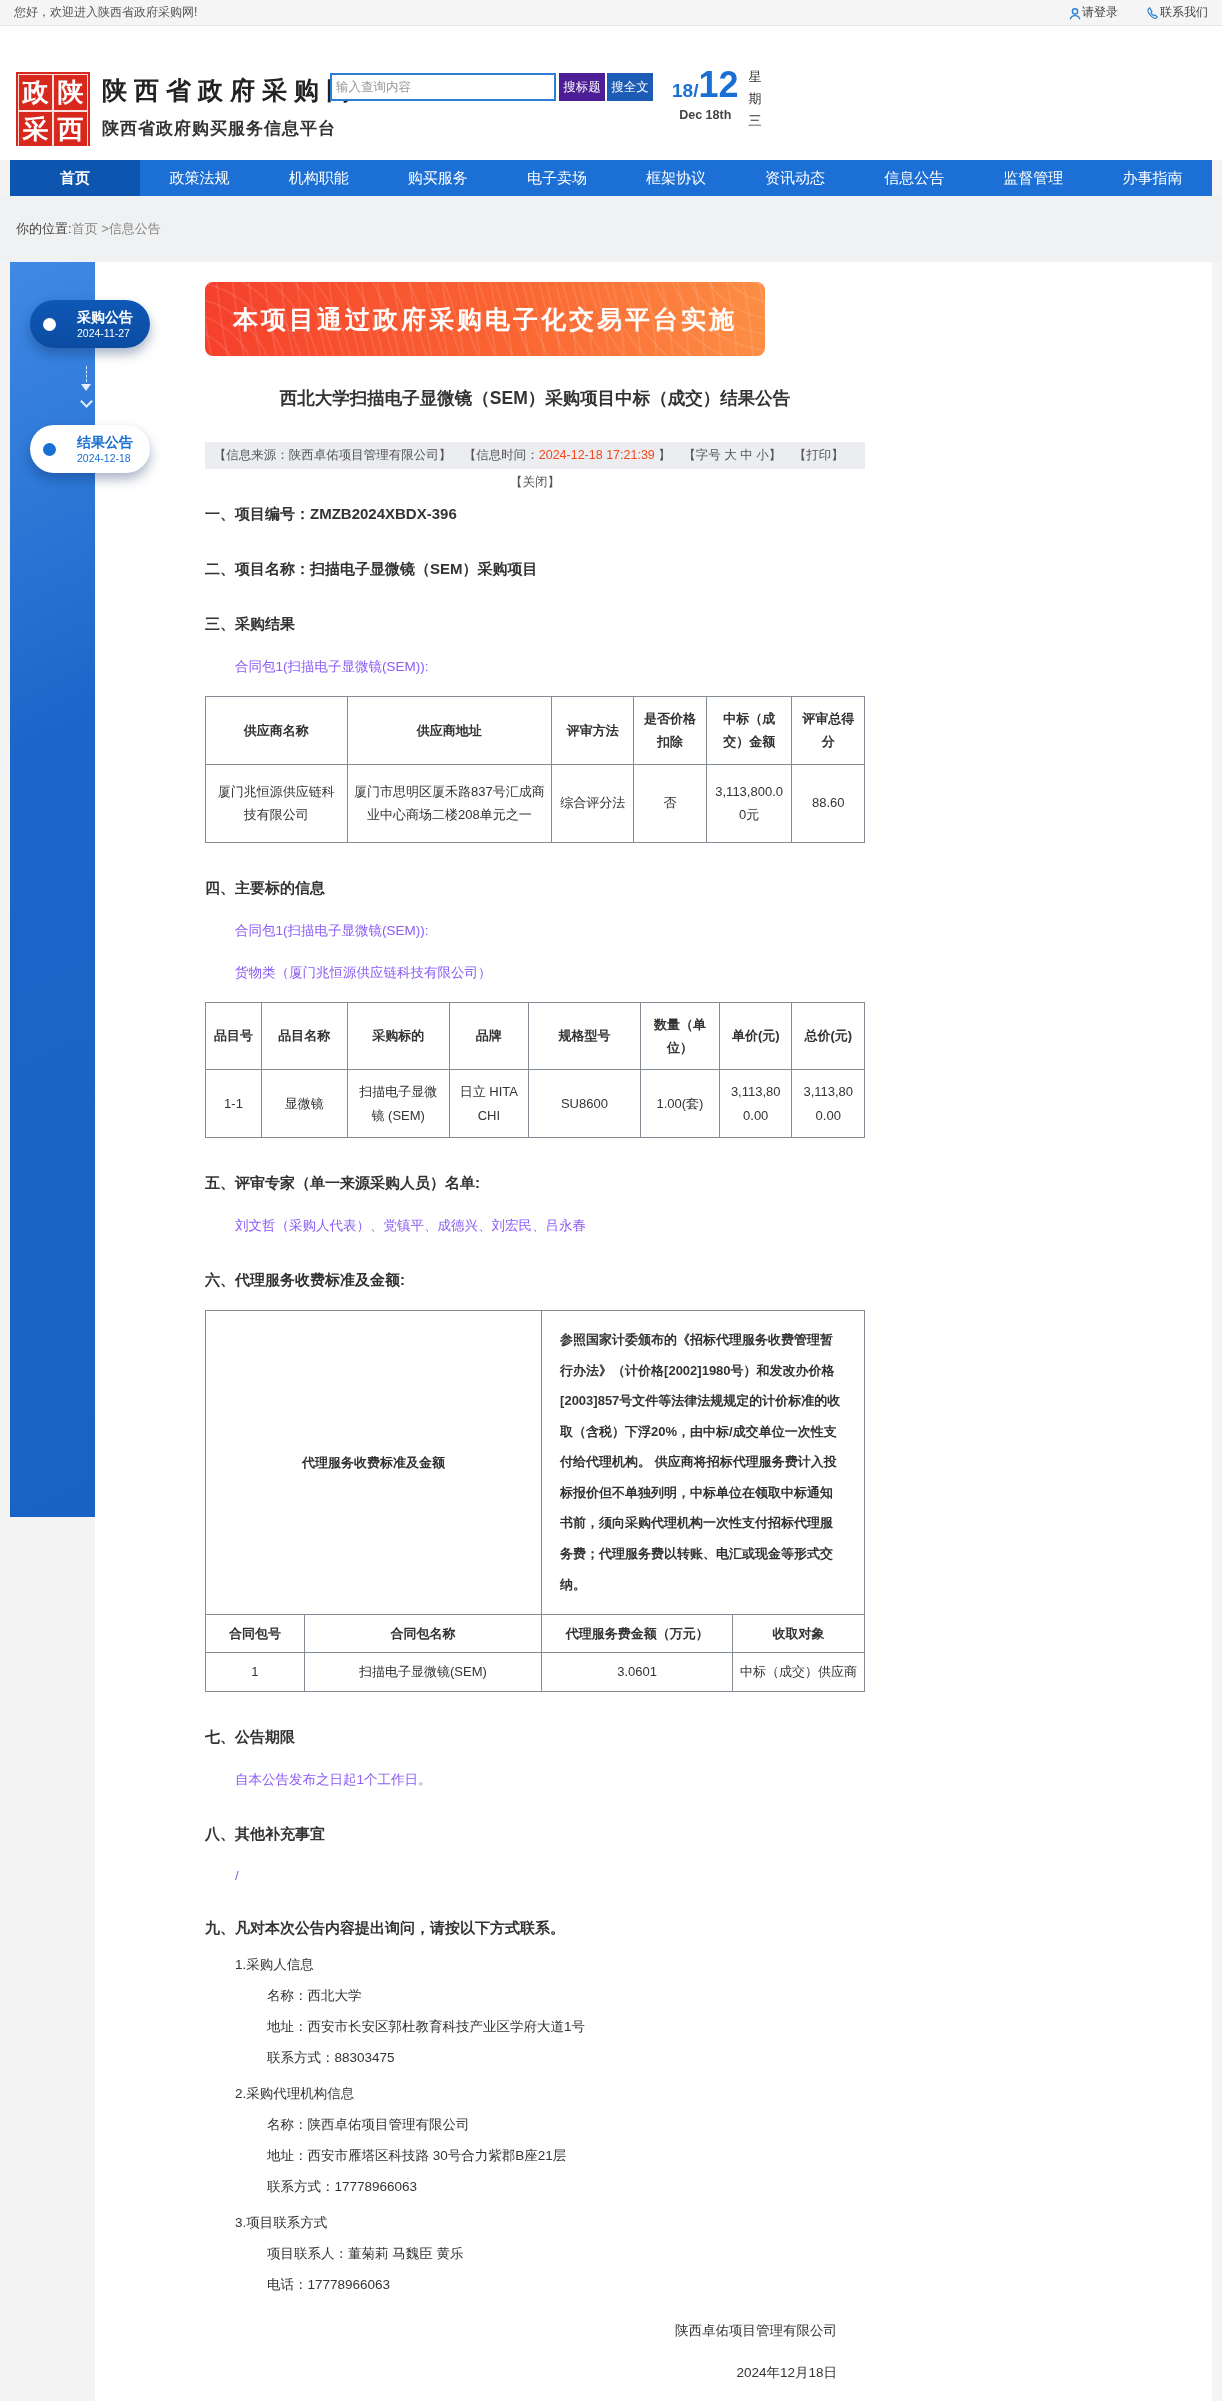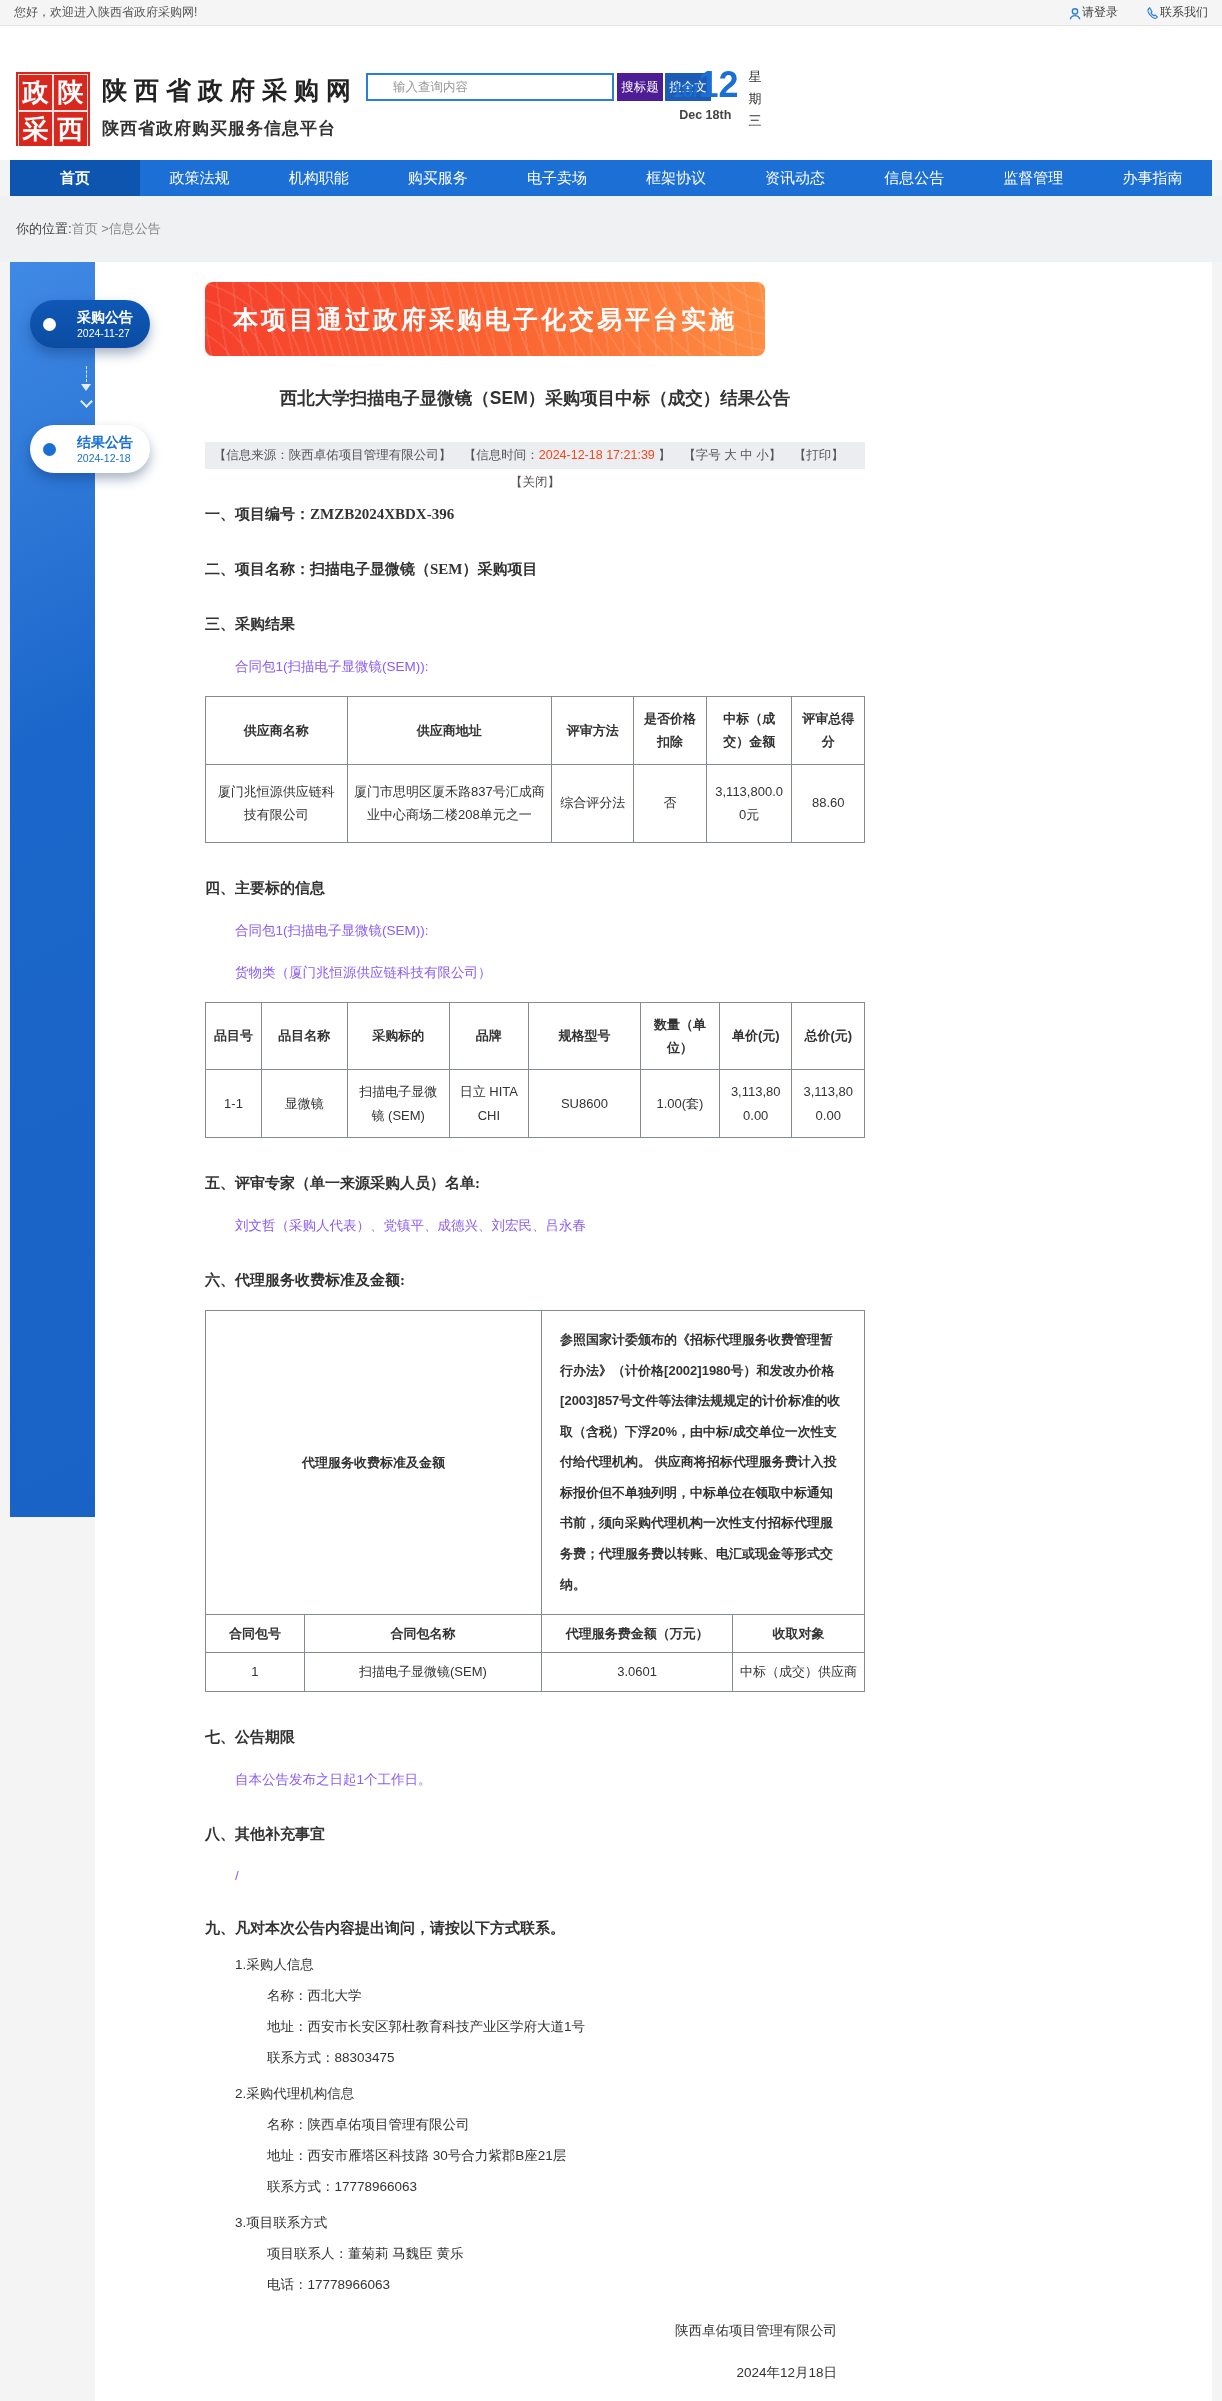--- a/index.html
+++ b/index.html
@@ -19,22 +19,22 @@
   .header { height:134px; background:#fff; position:relative; }
   .logo { position:absolute; left:16px; top:46px; width:74px; height:74px;
           background:#d8281e; border:2px solid #d8281e;
           display:grid; grid-template-columns:1fr 1fr; grid-template-rows:1fr 1fr; }
   .logo span { display:flex; align-items:center; justify-content:center;
                color:#fff; font-weight:bold; font-size:26px; border:1px solid rgba(255,255,255,.85); }
   .titles { position:absolute; left:102px; top:48px; }
   .site-title { font-size:25px; font-weight:bold; color:#222; letter-spacing:7px; }
   .site-subtitle { font-size:17px; font-weight:bold; color:#333; margin-top:10px; letter-spacing:1px; }
   .searchbox { position:absolute; left:330px; top:47px; display:flex; align-items:center; }
-  .search-input { width:248px; height:28px; border:2px solid #2a7fd4; padding:0 25px;
-                  font-size:12.5px; color:#333; outline:none;margin-left:36px; }
+  .search-input { width:226px; height:28px; border:2px solid #2a7fd4; padding:0 4px;
+                  font-size:12.5px; color:#333; outline:none; }
   .search-input::placeholder { color:#999; }
   .search-btn { height:28px; width:46px; border:none; color:#fff; font-size:12.5px; cursor:pointer; }
   .btn-title { background:#4c1d95; margin-left:3px; }
   .btn-full  { background:#1d5cb5; margin-left:2px; }
   .datebox { position:absolute; left:672px; top:38px; display:flex; gap:10px; }
   .date-nums { text-align:center; }
   .date-line { color:#1a6fd4; font-weight:bold; }
   .date-prefix { font-size:19px; }
   .date-big { font-size:36px; }
   .date-en { font-size:12.5px; font-weight:bold; color:#444; margin-top:2px; }
@@ -79,21 +79,21 @@
             background:
               repeating-radial-gradient(circle at -5% 150%, rgba(255,255,255,.09) 0 2px, transparent 2px 16px),
               repeating-radial-gradient(circle at 102% -60%, rgba(255,255,255,.09) 0 2px, transparent 2px 16px),
               linear-gradient(90deg,#f5402c 0%,#fa6532 55%,#fd8e44 100%); }
   .art-title { width:660px; margin-top:30px; text-align:center; font-size:17.5px; font-weight:bold; color:#333; }
   .metabar { width:660px; height:27px; margin-top:32px; background:#ebedf0; font-size:12.5px;
              color:#555; text-align:center; line-height:27px; }
   .metabar .t-red { color:#f4471c; }
   .metabar span.mclick { cursor:pointer; }
 
-  .sec-h { width:660px; margin-top:36px; font-size:15px; font-weight:bold; color:#333;font-family:Liberation Serif, serif; }
+  .sec-h { width:660px; margin-top:36px; font-size:15px; font-weight:bold; color:#333; }
   .sub-line { margin:24px 0 0 30px; font-size:13.5px; color:#8b5cf6; }
 
   table.gtbl { width:660px; border-collapse:collapse; margin-top:20px; table-layout:fixed; }
   .gtbl th, .gtbl td { border:1px solid #858b94; font-size:13px; color:#333;
                        text-align:center; padding:10px 6px; line-height:1.8; word-break:break-all; }
   .gtbl th { font-weight:bold; }
   .tbl-result td { padding:15px 6px; }
   .fee-label { font-weight:bold; }
   .fee-policy { text-align:left !important; font-weight:bold; line-height:2.35 !important; padding:14px 18px !important; }
   .fee-sub th, .fee-sub td { padding:7px 6px; }

